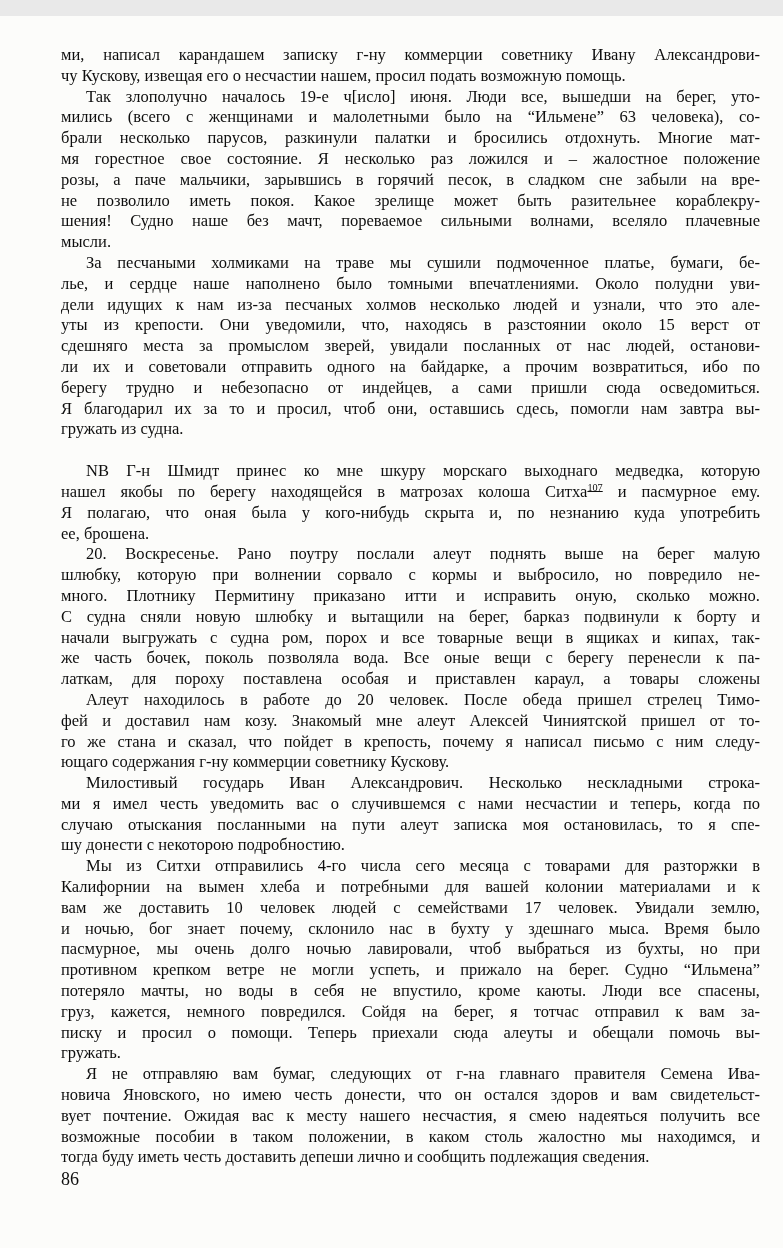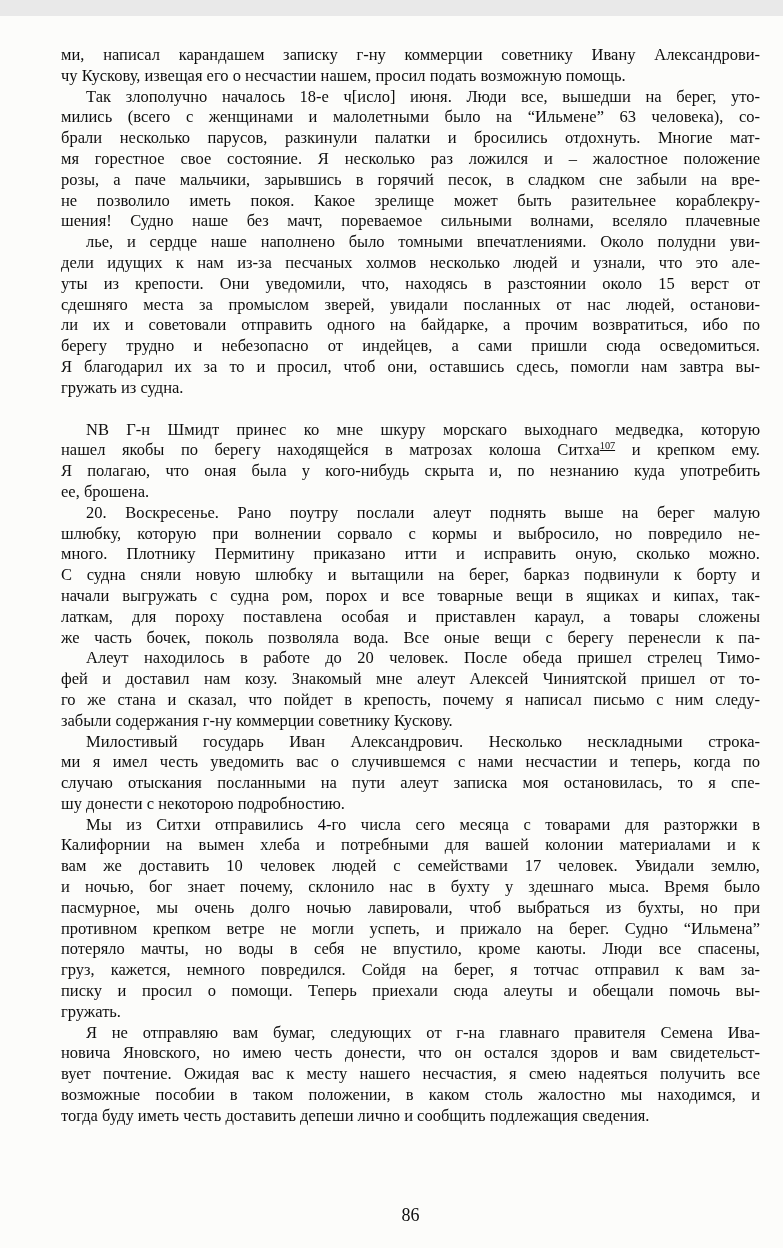--- a/index.html
+++ b/index.html
@@ -51,75 +51,77 @@
   }
   .line sup {
     font-size: 0.62em;
     line-height: 0;
     vertical-align: super;
     text-decoration: underline;
   }
   .page-number {
     position: absolute;
     left: 61px;
-    top: 1188px;
+    top: 1152px;
     width: 699px;
-    text-align: center;
+    text-align: left;
     font-size: 18px;
     line-height: 22px;
   }
 </style>
 </head>
 <body>
 
 <div class="page">
   <div class="text-column">
       <div class="para">
         <div class="line"><span>ми, написал карандашем записку г-ну коммерции советнику Ивану Александрови-</span></div>
         <div class="line last"><span>чу Кускову, извещая его о несчастии нашем, просил подать возможную помощь.</span></div>
       </div>
       <div class="para indent">
-        <div class="line"><span>Так злополучно началось 18-е ч[исло] июня. Люди все, вышедши на берег, уто-</span></div>
+        <div class="line"><span>Так злополучно началось 19-е ч[исло] июня. Люди все, вышедши на берег, уто-</span></div>
         <div class="line"><span>мились (всего с женщинами и малолетными было на “Ильмене” 63 человека), со-</span></div>
         <div class="line"><span>брали несколько парусов, разкинули палатки и бросились отдохнуть. Многие мат-</span></div>
         <div class="line"><span>мя горестное свое состояние. Я несколько раз ложился и – жалостное положение</span></div>
         <div class="line"><span>розы, а паче мальчики, зарывшись в горячий песок, в сладком сне забыли на вре-</span></div>
         <div class="line"><span>не позволило иметь покоя. Какое зрелище может быть разительнее кораблекру-</span></div>
         <div class="line"><span>шения! Судно наше без мачт, пореваемое сильными волнами, вселяло плачевные</span></div>
+        <div class="line last"><span>мысли.</span></div>
       </div>
       <div class="para indent">
+        <div class="line"><span>За песчаными холмиками на траве мы сушили подмоченное платье, бумаги, бе-</span></div>
         <div class="line"><span>лье, и сердце наше наполнено было томными впечатлениями. Около полудни уви-</span></div>
         <div class="line"><span>дели идущих к нам из-за песчаных холмов несколько людей и узнали, что это але-</span></div>
         <div class="line"><span>уты из крепости. Они уведомили, что, находясь в разстоянии около 15 верст от</span></div>
         <div class="line"><span>сдешняго места за промыслом зверей, увидали посланных от нас людей, останови-</span></div>
         <div class="line"><span>ли их и советовали отправить одного на байдарке, а прочим возвратиться, ибо по</span></div>
         <div class="line"><span>берегу трудно и небезопасно от индейцев, а сами пришли сюда осведомиться.</span></div>
         <div class="line"><span>Я благодарил их за то и просил, чтоб они, оставшись сдесь, помогли нам завтра вы-</span></div>
         <div class="line last"><span>гружать из судна.</span></div>
       </div>
       <div class="para indent space-before">
         <div class="line"><b>NB</b><span> Г-н Шмидт принес ко мне шкуру морскаго выходнаго медведка, которую</span></div>
-        <div class="line"><span>нашел якобы по берегу находящейся в матрозах колоша Ситха</span><sup>107</sup><span> и крепком ему.</span></div>
+        <div class="line"><span>нашел якобы по берегу находящейся в матрозах колоша Ситха</span><sup>107</sup><span> и пасмурное ему.</span></div>
         <div class="line"><span>Я полагаю, что оная была у кого-нибудь скрыта и, по незнанию куда употребить</span></div>
         <div class="line last"><span>ее, брошена.</span></div>
       </div>
       <div class="para indent">
         <div class="line"><span>20. Воскресенье. Рано поутру послали алеут поднять выше на берег малую</span></div>
         <div class="line"><span>шлюбку, которую при волнении сорвало с кормы и выбросило, но повредило не-</span></div>
         <div class="line"><span>много. Плотнику Пермитину приказано итти и исправить оную, сколько можно.</span></div>
         <div class="line"><span>С судна сняли новую шлюбку и вытащили на берег, барказ подвинули к борту и</span></div>
         <div class="line"><span>начали выгружать с судна ром, порох и все товарные вещи в ящиках и кипах, так-</span></div>
+        <div class="line"><span>же часть бочек, поколь позволяла вода. Все оные вещи с берегу перенесли к па-</span></div>
         <div class="line"><span>латкам, для пороху поставлена особая и приставлен караул, а товары сложены</span></div>
-        <div class="line"><span>же часть бочек, поколь позволяла вода. Все оные вещи с берегу перенесли к па-</span></div>
       </div>
       <div class="para indent">
         <div class="line"><span>Алеут находилось в работе до 20 человек. После обеда пришел стрелец Тимо-</span></div>
         <div class="line"><span>фей и доставил нам козу. Знакомый мне алеут Алексей Чиниятской пришел от то-</span></div>
         <div class="line"><span>го же стана и сказал, что пойдет в крепость, почему я написал письмо с ним следу-</span></div>
-        <div class="line last"><span>забыли содержания г-ну коммерции советнику Кускову.</span></div>
+        <div class="line last"><span>ющаго содержания г-ну коммерции советнику Кускову.</span></div>
       </div>
       <div class="para indent">
         <div class="line"><span>Милостивый государь Иван Александрович. Несколько нескладными строка-</span></div>
         <div class="line"><span>ми я имел честь уведомить вас о случившемся с нами несчастии и теперь, когда по</span></div>
         <div class="line"><span>случаю отыскания посланными на пути алеут записка моя остановилась, то я спе-</span></div>
         <div class="line last"><span>шу донести с некоторою подробностию.</span></div>
       </div>
       <div class="para indent">
         <div class="line"><span>Мы из Ситхи отправились 4-го числа сего месяца с товарами для разторжки в</span></div>
         <div class="line"><span>Калифорнии на вымен хлеба и потребными для вашей колонии материалами и к</span></div>

